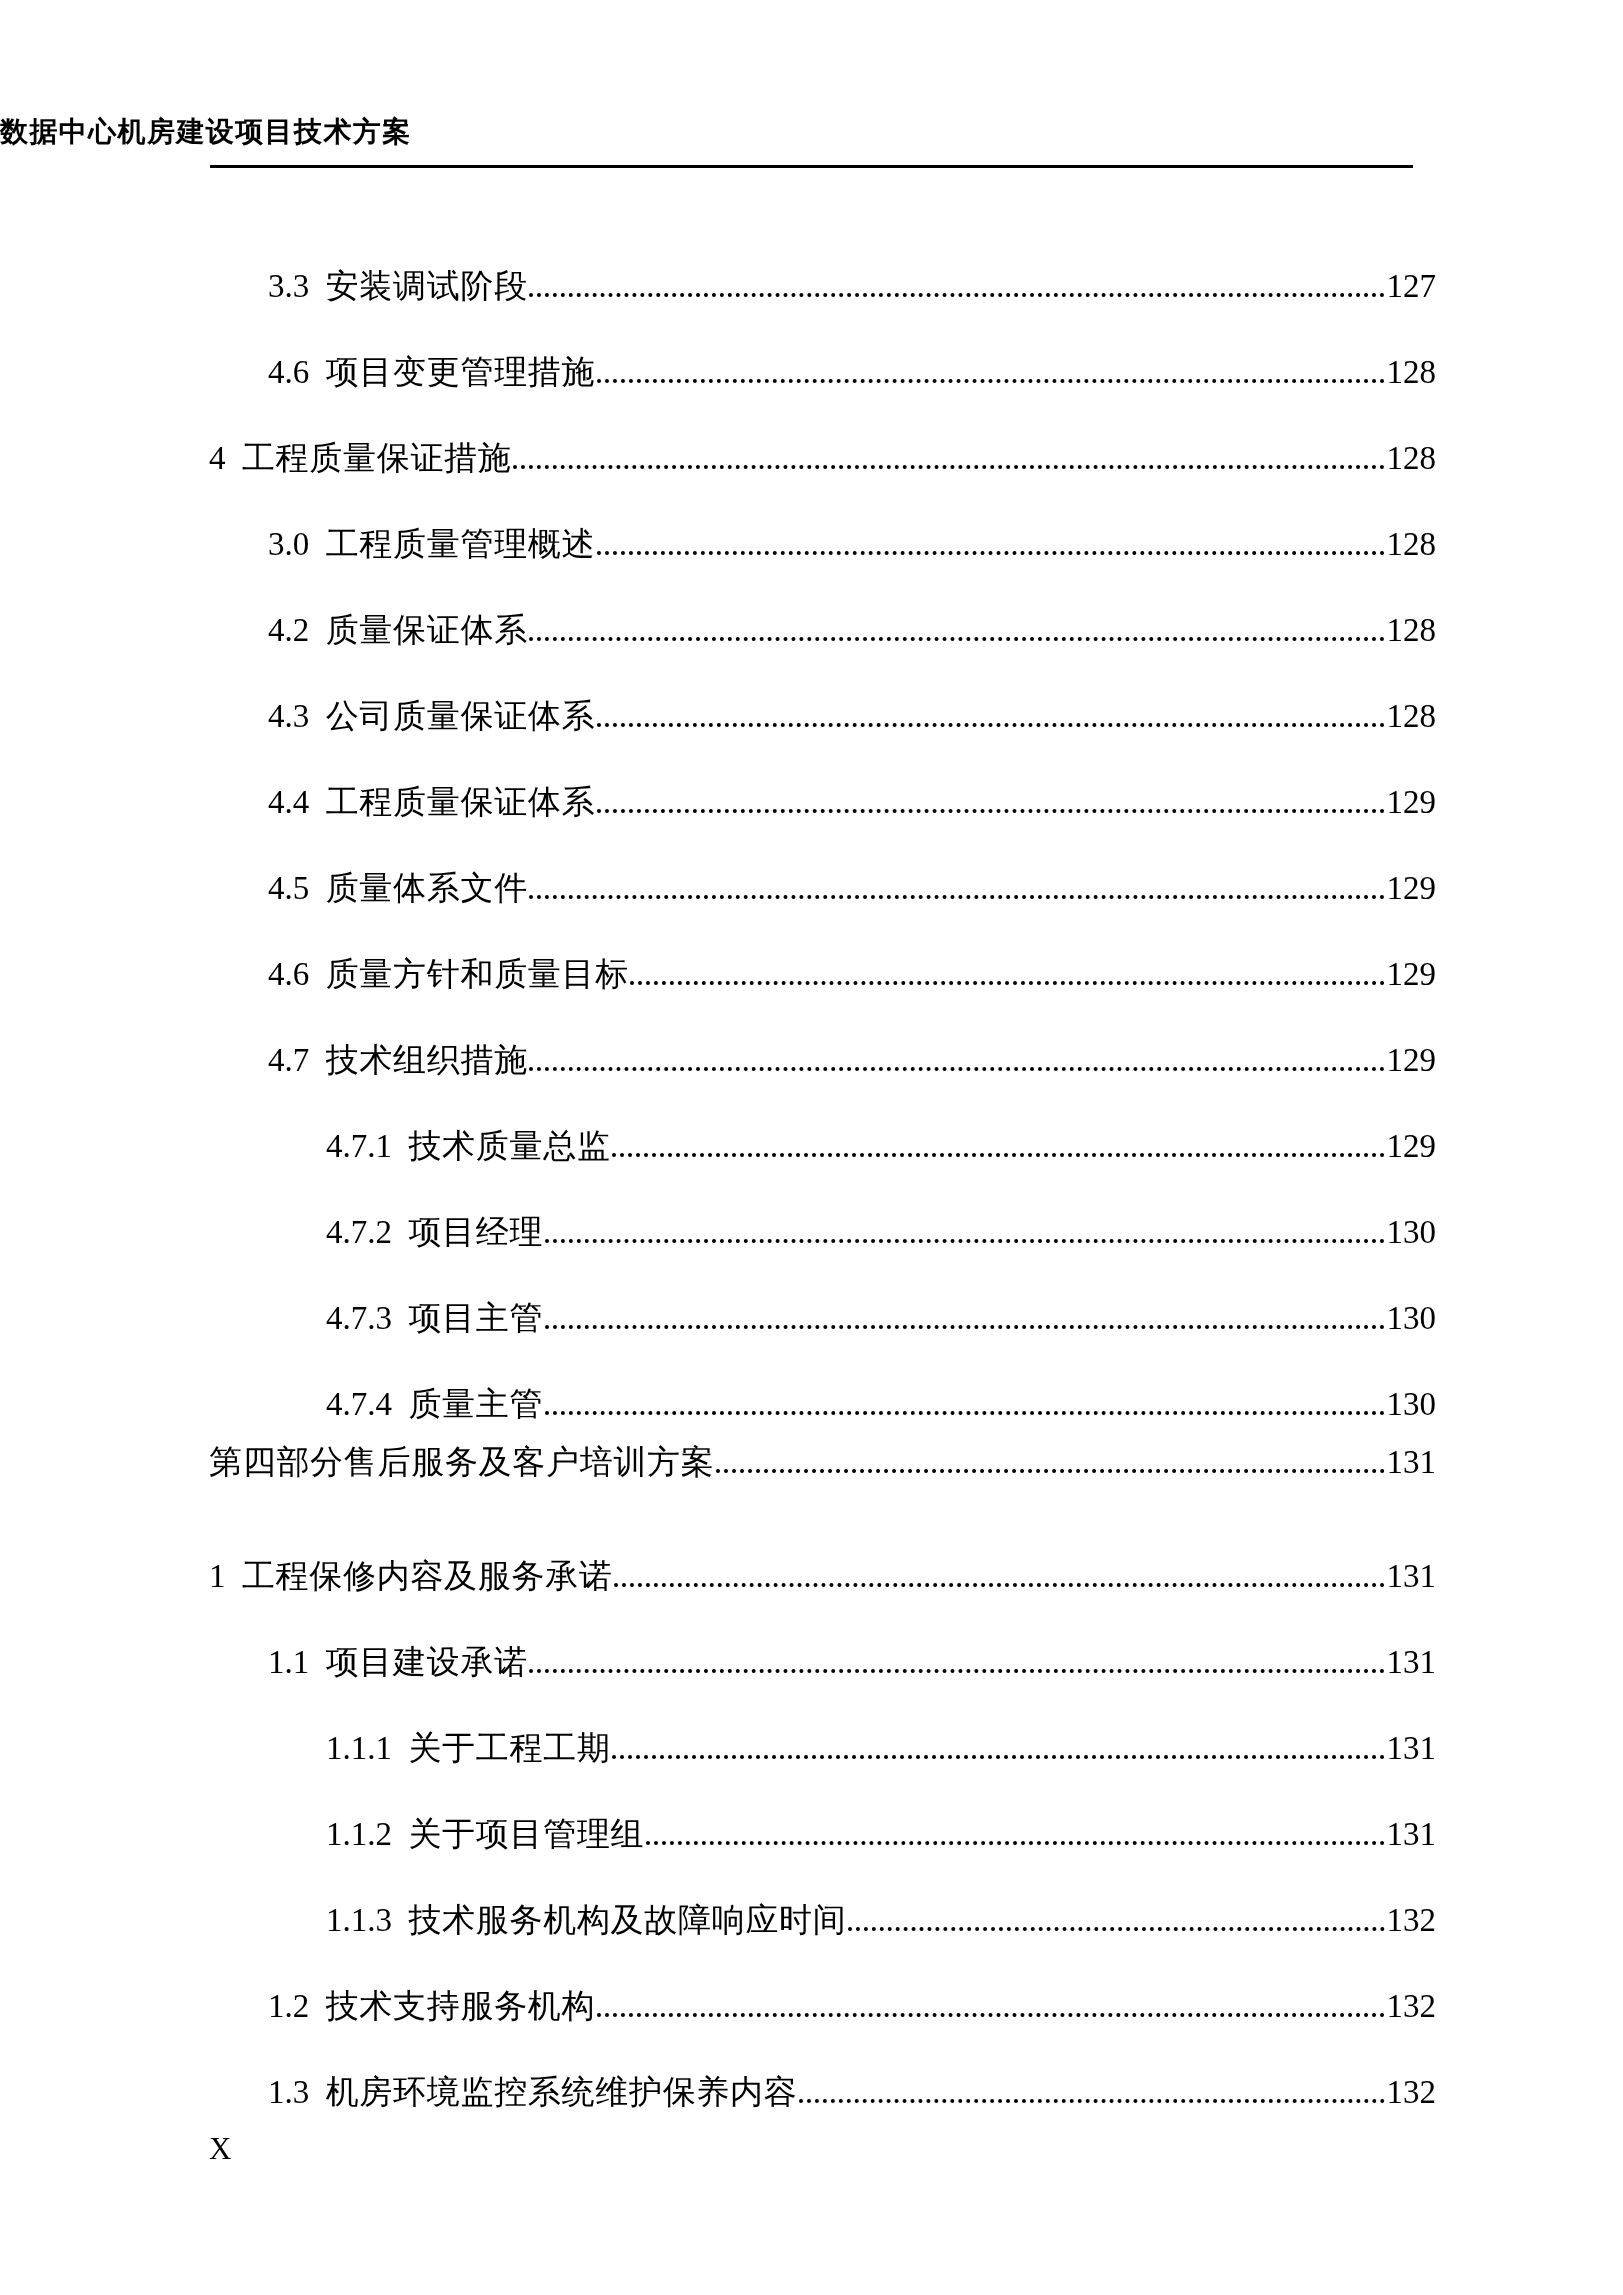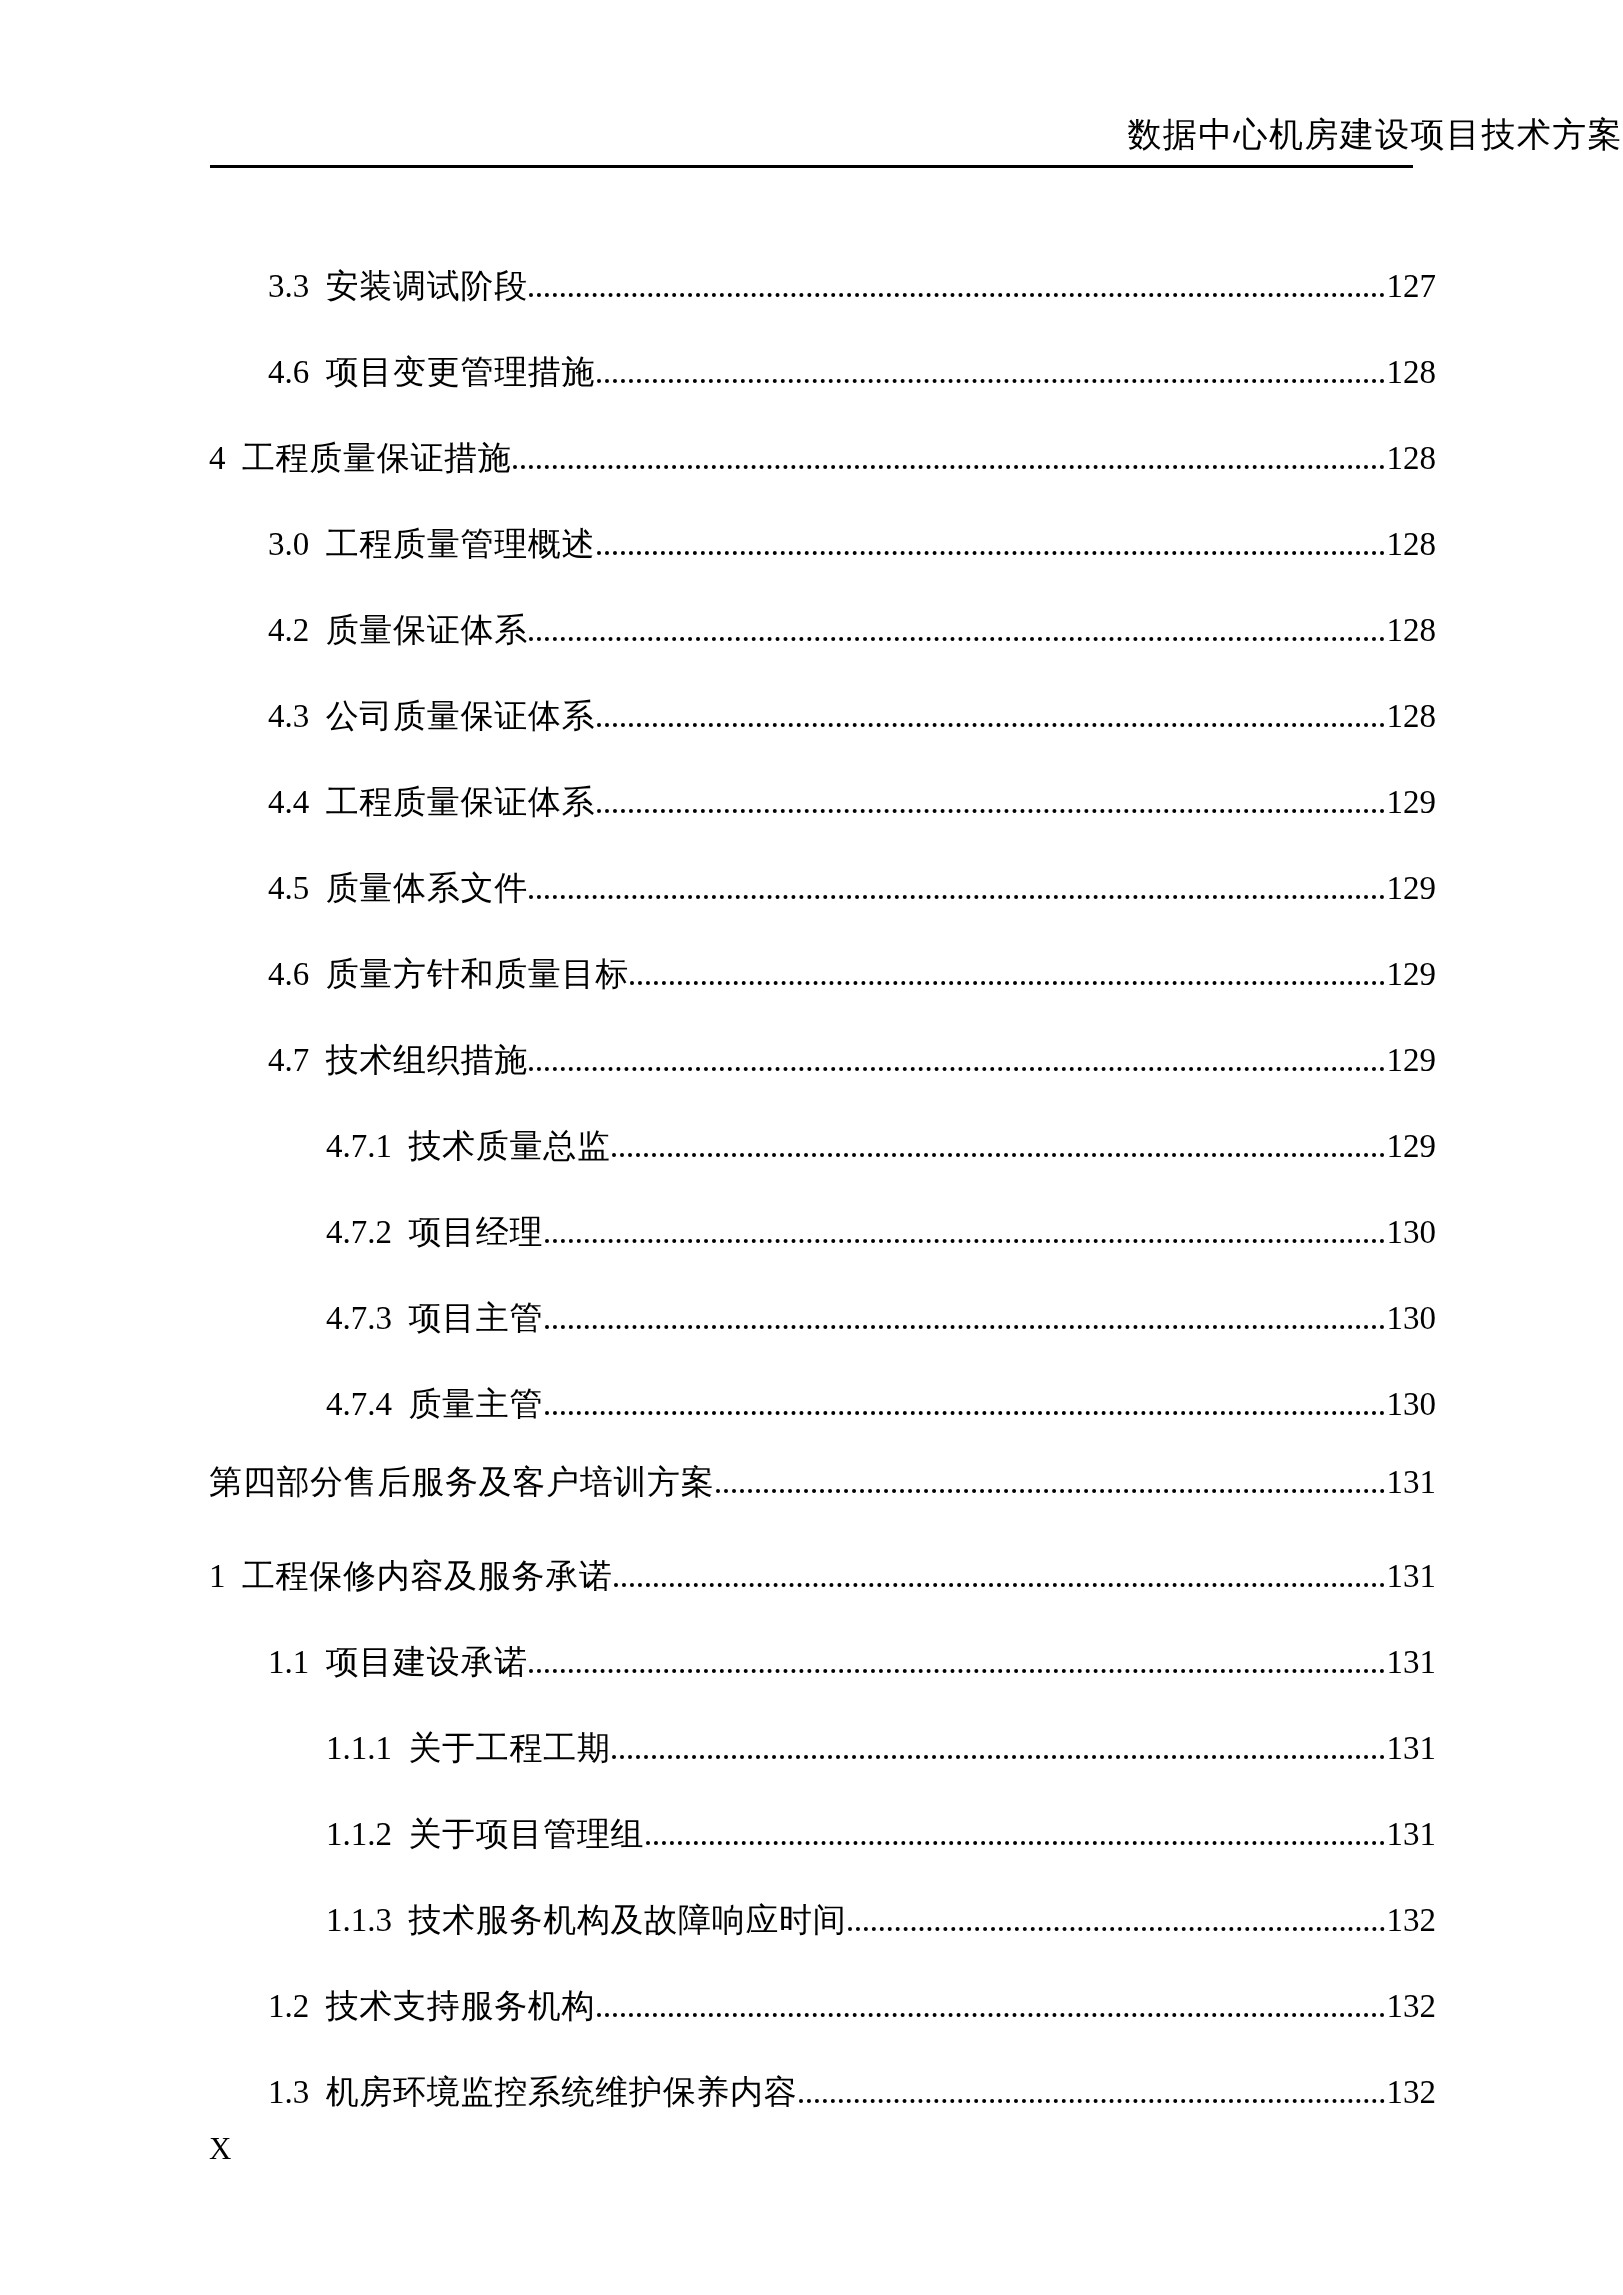--- a/index.html
+++ b/index.html
@@ -7,25 +7,26 @@
     position:relative;
     width:1623px;height:2295px;
     background:#ffffff;
     font-family:"Liberation Serif","DejaVu Serif",serif;
     color:#000;
     overflow:hidden;
   }
   .doc-header-title{
     position:absolute;
     top:115px;left:0;width:100%;
-    text-align:right;
-    font-size:34px;
+    text-align:left;
+    font-size:28px;
     letter-spacing:1.4px;
     line-height:1.2;
     white-space:nowrap;
+    font-weight:bold;
   }
   .doc-header-rule{
     position:absolute;
     top:165px;left:210px;
     width:1203px;height:3.4px;
     background:#000;
   }
   .toc{
     position:absolute;
     top:240px;left:209px;right:187px;
@@ -43,21 +44,21 @@
   .toc-num{flex:0 0 auto;margin-right:16.4px;margin-top:28px;}
   .toc-num.empty{margin-right:0;}
   .toc-title{flex:0 0 auto;letter-spacing:0.7px;text-align:center;}
   .toc-leader{
     flex:1 1 auto;
     align-self:baseline;
     border-bottom:4.1px dotted #000;
     margin:0 1.4px;
     min-width:20.5px;
   }
-  .toc-page{flex:0 0 auto;margin-top:20px;}
+  .toc-page{flex:0 0 auto;}
   .doc-footer{
     position:absolute;
     top:2133px;left:209px;
     font-size:31px;
     line-height:1;
   }
 </style>
 </head>
 <body>
 

